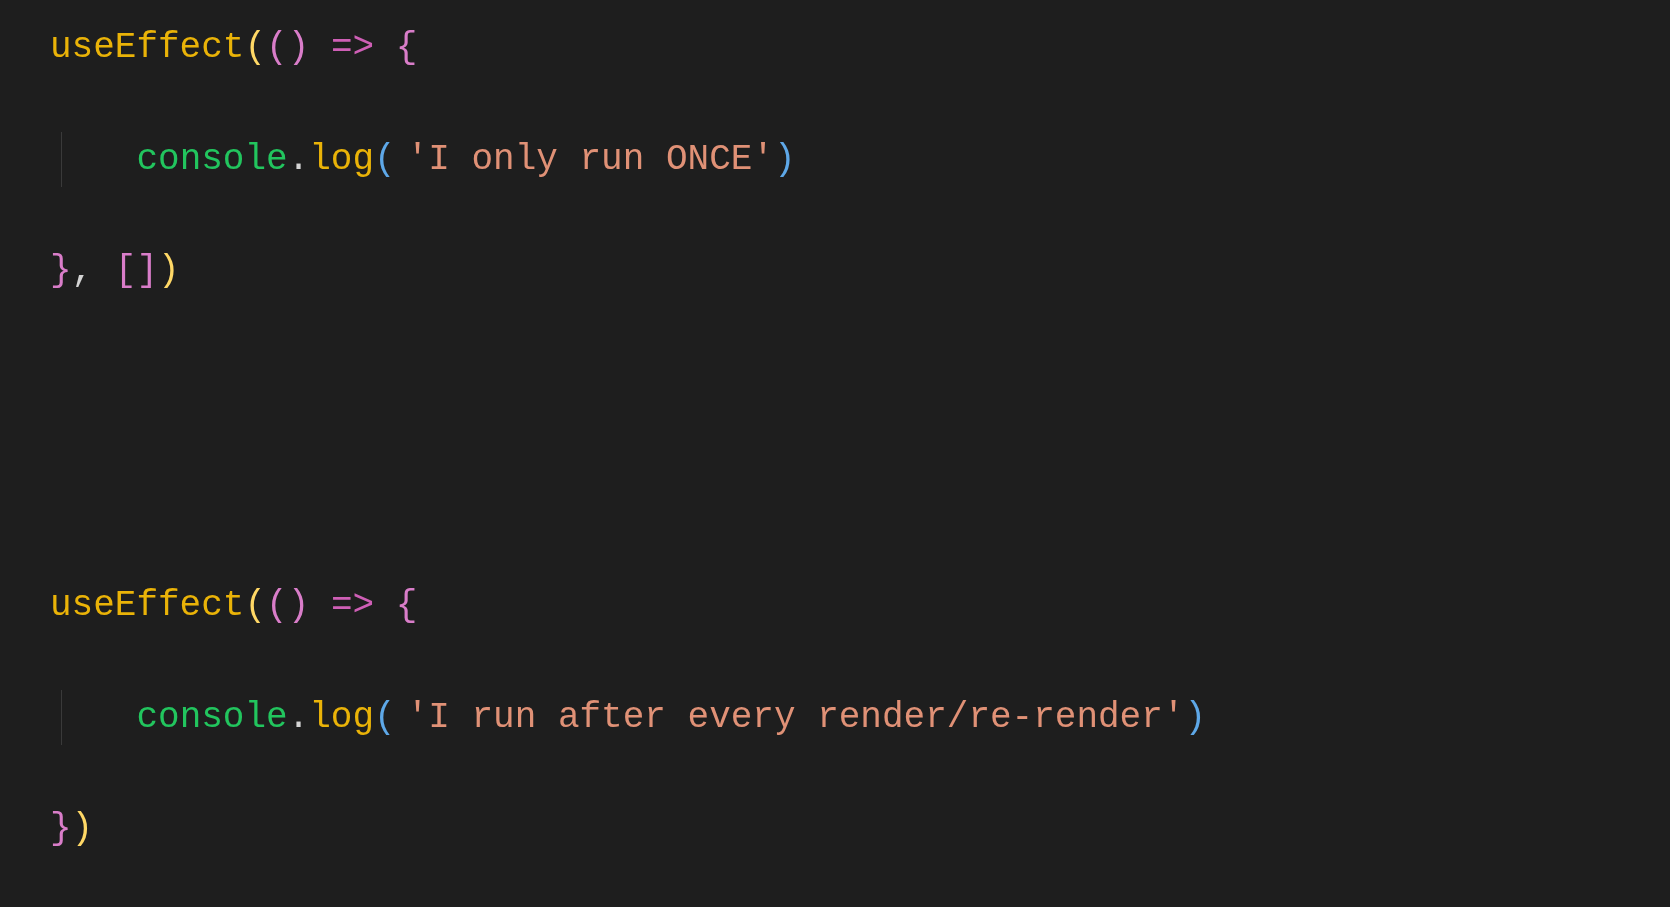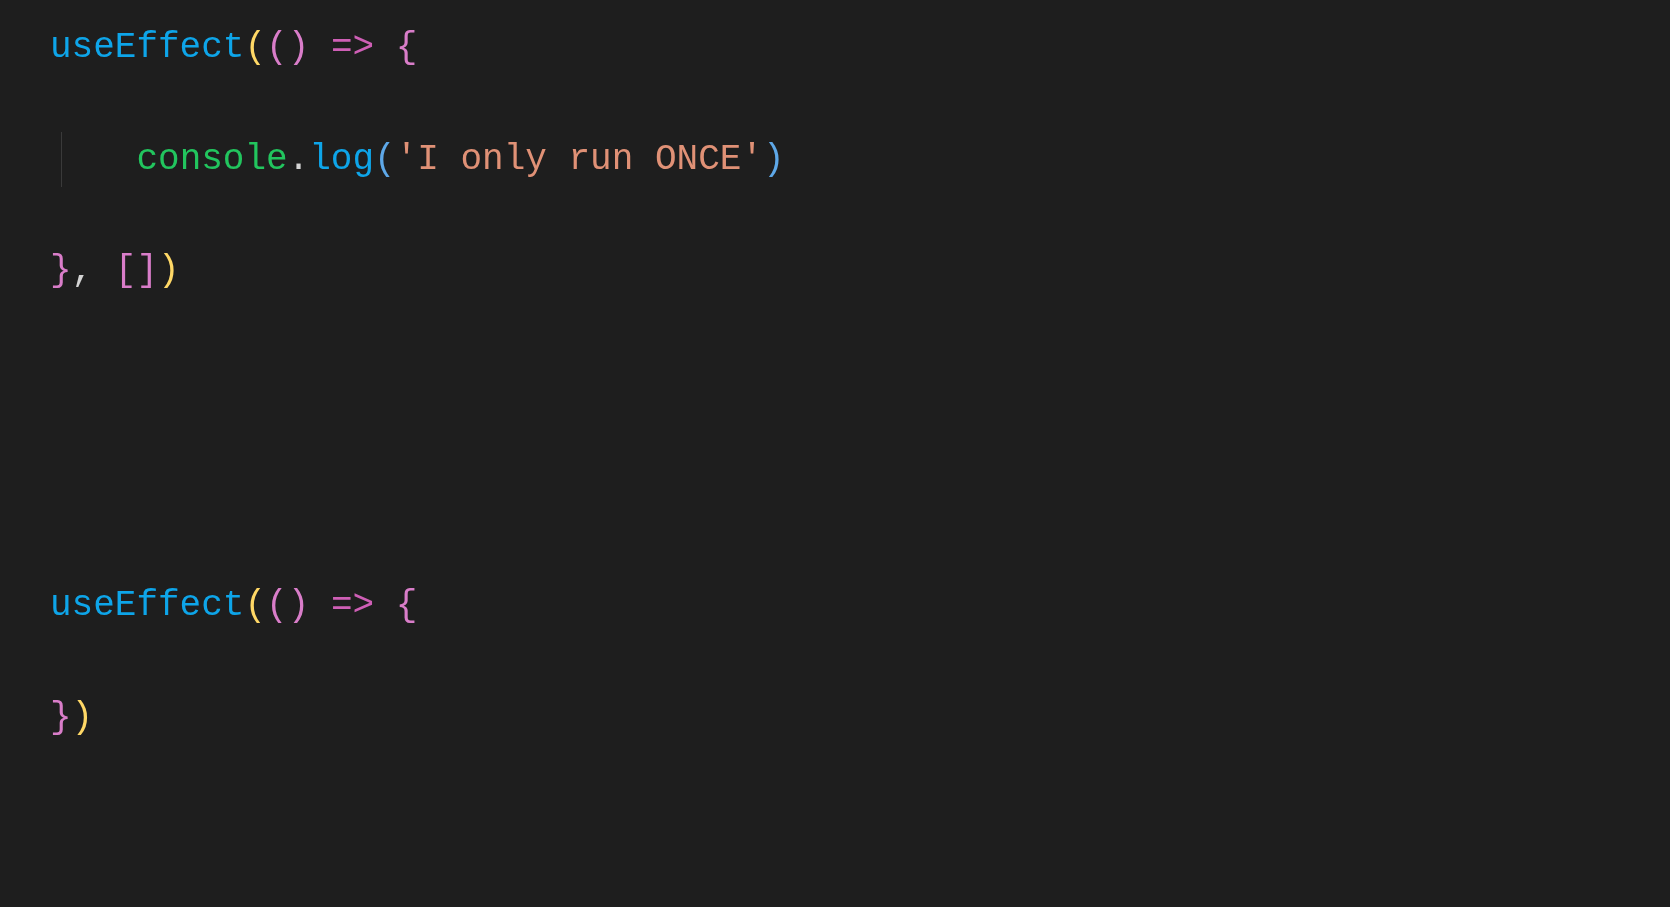--- a/index.html
+++ b/index.html
@@ -27,38 +27,39 @@
       position: relative;
     }
     .indent-guide {
       position: absolute;
       left: 0.5ch;
       top: 0;
       bottom: 0;
       width: 1px;
       background: #3a3a3a;
     }
-    .fn { color: #0ea5e9; }
+    .fn { color: #eab308; }
     .obj { color: #22c55e; }
     .paren-yellow { color: #ffd866; }
     .paren-pink { color: #d97dc9; }
     .paren-blue { color: #5ea8e8; }
     .brace-pink { color: #d97dc9; }
     .arrow { color: #cf5fb6; }
     .punct { color: #d4d4d4; }
-    .string { color: #e09176; }
+    .string { color: #e09176; margin-left: 11px; }
   </style>
 </head>
 <body>
 
 <pre><span class="line"><span class="fn">useEffect</span><span class="paren-yellow">(</span><span class="paren-pink">(</span><span class="paren-pink">)</span> <span class="arrow">=&gt;</span> <span class="brace-pink">{</span></span>
 <span class="line"><span class="indent-guide"></span><span>    </span><span class="obj">console</span><span class="punct">.</span><span class="fn">log</span><span class="paren-blue">(</span><span class="string">'I only run ONCE'</span><span class="paren-blue">)</span></span>
 <span class="line"><span class="brace-pink">}</span><span class="punct">,</span> <span class="paren-pink">[</span><span class="paren-pink">]</span><span class="paren-yellow">)</span></span>
 <span class="line"> </span>
 <span class="line"> </span>
 <span class="line"><span class="fn">useEffect</span><span class="paren-yellow">(</span><span class="paren-pink">(</span><span class="paren-pink">)</span> <span class="arrow">=&gt;</span> <span class="brace-pink">{</span></span>
+<span class="line"><span class="indent-guide"></span><span>    </span><span class="obj">console</span><span class="punct">.</span><span class="fn">log</span><span class="paren-blue">(</span><span class="string">'I run after every render/re-render'</span><span class="paren-blue">)</span></span>
 <span class="line"><span class="brace-pink">}</span><span class="paren-yellow">)</span></span>
 
 
 
 
 
 </pre>
 
 </body></html>

